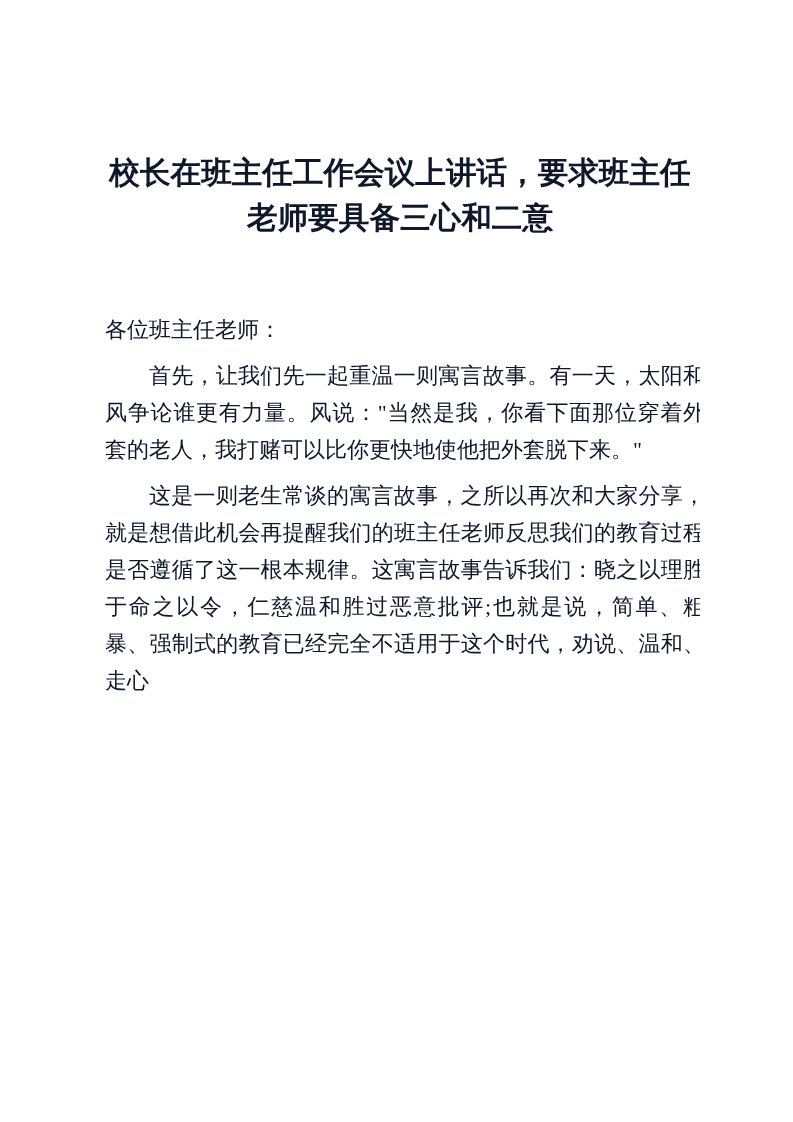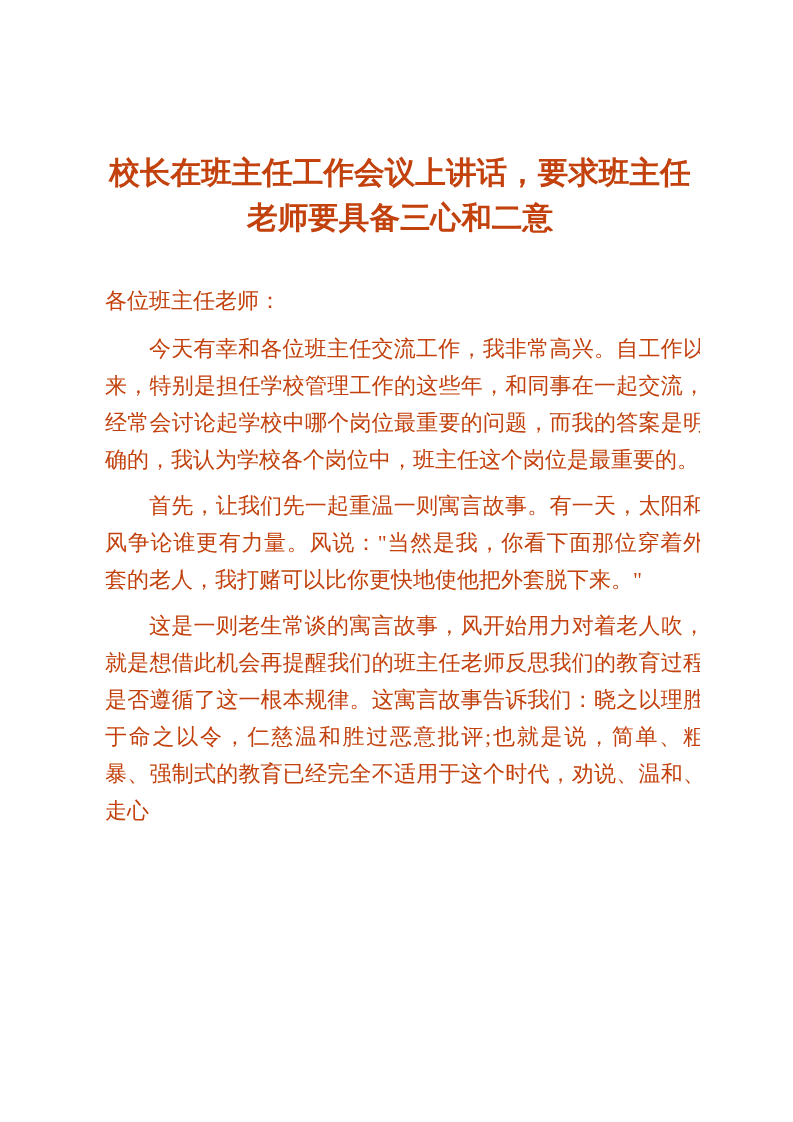--- a/index.html
+++ b/index.html
@@ -5,58 +5,56 @@
   html, body {
     margin: 0;
     padding: 0;
     background: #ffffff;
   }
   .page {
     position: relative;
     width: 700px;
     height: 1122px;
     background: #ffffff;
-    color: #c2410c;
+    color: #0f172a;
     font-family: "Liberation Serif", "DejaVu Serif", serif;
     overflow: hidden;
   }
   .doc-title {
     width: 600px;
     margin: 151px 0 0 100px;
     font-size: 30.6px;
     line-height: 45px;
     font-weight: bold;
     text-align: center;
     letter-spacing: 0;
   }
   .body-text {
     width: 600px;
     margin: 0 0 9px 105px;
     font-size: 22px;
     line-height: 37px;
     text-align: justify;
   }
   .salutation {
-    margin-top: 43px;
-    font-family: Liberation Mono, monospace;
+    margin-top: 70px;
   }
   .para {
     text-indent: 2em;
   }
   .para-last {
     margin-bottom: 0;
   }
 </style>
 </head>
 <body>
 
 <div class="page">
   <h1 class="doc-title">校长在班主任工作会议上讲话，要求班主任老师要具备三心和二意</h1>
 
   <p class="body-text salutation">各位班主任老师：</p>
 
-  <p class="body-text para">今天有幸和各位班主任交流工作，我非常高兴。自工作以来，特别是担任学校管理工作的这些年，和同事在一起交流，经常会讨论起学校中哪个岗位最重要的问题，而我的答案是明确的，我认为学校各个岗位中，班主任这个岗位是最重要的。</p>
 
   <p class="body-text para">首先，让我们先一起重温一则寓言故事。有一天，太阳和风争论谁更有力量。风说："当然是我，你看下面那位穿着外套的老人，我打赌可以比你更快地使他把外套脱下来。"</p>
 
 
-  <p class="body-text para para-last">这是一则老生常谈的寓言故事，风开始用力对着老人吹，就是想借此机会再提醒我们的班主任老师反思我们的教育过程是否遵循了这一根本规律。这寓言故事告诉我们：晓之以理胜于命之以令，仁慈温和胜过恶意批评;也就是说，简单、粗暴、强制式的教育已经完全不适用于这个时代，劝说、温和、走心</p>
+  <p class="body-text para para-last">这是一则老生常谈的寓言故事，之所以再次和大家分享，就是想借此机会再提醒我们的班主任老师反思我们的教育过程是否遵循了这一根本规律。这寓言故事告诉我们：晓之以理胜于命之以令，仁慈温和胜过恶意批评;也就是说，简单、粗暴、强制式的教育已经完全不适用于这个时代，劝说、温和、走心</p>
 </div>
 
 </body></html>

